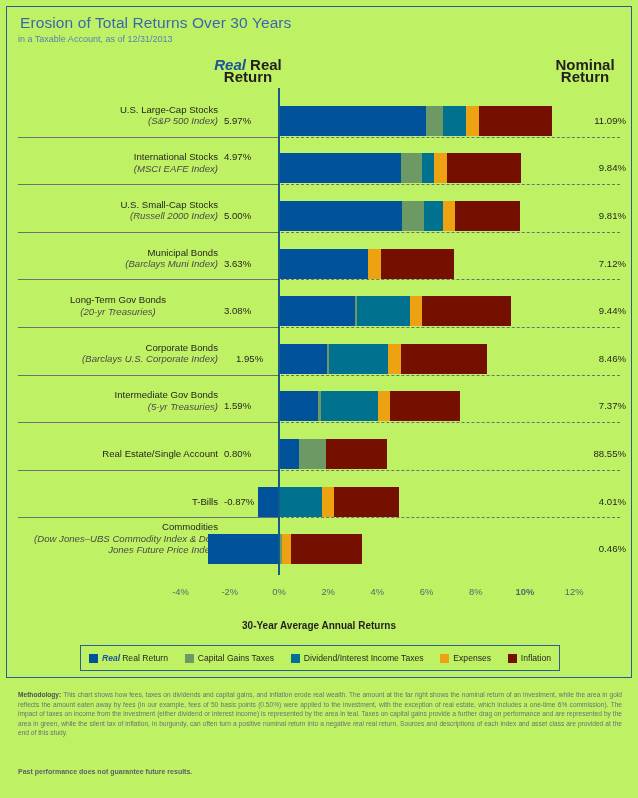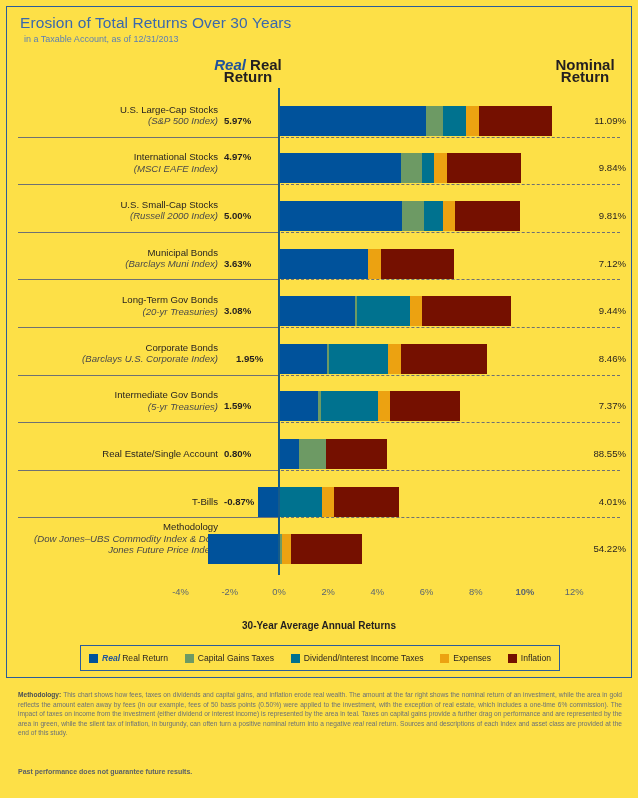--- a/index.html
+++ b/index.html
@@ -1,31 +1,31 @@
 <!DOCTYPE html>
 <html><head>
 <meta charset="utf-8">
 <style>
   html,body{margin:0;padding:0;background:#fff;}
   body{font-family:"Liberation Sans",sans-serif;}
-  #page{position:relative;width:638px;height:798px;background:#fde047;box-sizing:border-box;overflow:hidden;}
+  #page{position:relative;width:638px;height:798px;background:#bef264;box-sizing:border-box;overflow:hidden;}
   .frame{position:absolute;left:6px;top:6px;width:626px;height:672px;border:1px solid #2a5c9a;box-sizing:border-box;}
   .title{position:absolute;left:20px;top:14px;font-size:15.5px;color:#3a68ad;letter-spacing:.1px;}
-  .subtitle{position:absolute;left:24px;top:34px;font-size:9px;color:#5b7fb5;}
+  .subtitle{position:absolute;left:18px;top:34px;font-size:9px;color:#5b7fb5;}
 
   .colhead{position:absolute;font-size:15px;font-weight:bold;color:#231f20;text-align:center;line-height:12px;}
   .colhead .ital{color:#20539b;font-style:italic;font-weight:bold;}
 
   .rows{position:absolute;left:0;top:0;width:638px;height:672px;}
   .divider{position:absolute;height:0;border-top:1px solid #6e7173;width:258px;left:18px;}
   .divider-dash{position:absolute;height:0;border-top:1px dashed #6e7173;left:276px;width:344px;}
 
   .rlabel{position:absolute;left:18px;width:200px;text-align:right;font-size:9.6px;color:#231f20;line-height:11.4px;}
   .rlabel .idx{font-style:italic;color:#4a4a4a;}
-  .rreal{position:absolute;left:224px;width:48px;text-align:left;font-size:9.6px;color:#231f20;font-weight:bold;}
+  .rreal{position:absolute;left:224px;width:48px;text-align:left;font-size:9.6px;color:#231f20;}
   .rnom{position:absolute;left:566px;width:60px;text-align:right;font-size:9.6px;color:#231f20;}
 
   .plot{position:absolute;left:0;top:0;width:638px;height:672px;pointer-events:none;}
   .bar{position:absolute;height:30px;}
   .seg{position:absolute;top:0;height:30px;}
   .zeroline{position:absolute;width:1.6px;background:#155b8a;}
 
   .ticks{position:absolute;left:0;top:586px;width:638px;height:16px;}
   .tick{position:absolute;font-size:9.4px;color:#5b6670;text-align:center;width:40px;}
   .axistitle{position:absolute;left:0;top:620px;width:638px;text-align:center;font-size:10px;font-weight:bold;color:#231f20;}
@@ -87,21 +87,21 @@
       <div class="divider" style="top: 231.8px;"></div>
       <div class="divider-dash" style="top: 231.8px;"></div>
       <div class="rlabel" style="top: 246.6px;">
         <div>Municipal Bonds</div>
         <div class="idx">(Barclays Muni Index)</div>
       </div>
       <div class="rreal" style="top: 257.6px;">3.63%</div>
       <div class="rnom" style="top: 257.6px;">7.12%</div>
       <div class="divider" style="top: 279.4px;"></div>
       <div class="divider-dash" style="top: 279.4px;"></div>
-      <div class="rlabel" style="top: 294.2px;">
+      <div class="rlabel" style="top: 294.2px; text-align: center;">
         <div>Long-Term Gov Bonds</div>
         <div class="idx">(20-yr Treasuries)</div>
       </div>
       <div class="rreal" style="top: 305.2px;">3.08%</div>
       <div class="rnom" style="top: 305.2px;">9.44%</div>
       <div class="divider" style="top: 327px;"></div>
       <div class="divider-dash" style="top: 327px;"></div>
       <div class="rlabel" style="top: 341.8px;">
         <div>Corporate Bonds</div>
         <div class="idx">(Barclays U.S. Corporate Index)</div>
@@ -126,25 +126,25 @@
       <div class="divider" style="top: 469.8px;"></div>
       <div class="divider-dash" style="top: 469.8px;"></div>
       <div class="rlabel" style="top: 495.6px;">
         <div>T-Bills</div>
       </div>
       <div class="rreal" style="top: 495.6px;">-0.87%</div>
       <div class="rnom" style="top: 495.6px;">4.01%</div>
       <div class="divider" style="top: 517.4px;"></div>
       <div class="divider-dash" style="top: 517.4px;"></div>
       <div class="rlabel" style="top: 521.2px;">
-        <div>Methodology</div>
+        <div>Commodities</div>
         <div class="idx">(Dow Jones–UBS Commodity Index &amp; Dow Jones Future Price Index)</div>
       </div>
       <div class="rreal" style="top: 543.2px;">-2.90%</div>
-      <div class="rnom" style="top: 543.2px;">54.22%</div>
+      <div class="rnom" style="top: 543.2px;">0.46%</div>
     </div>
   <div class="plot" id="plot-layer">
       <div class="bar" style="top: 105.8px; left: 0px; width: 638px;">
         <div class="seg" style="left: 279px; width: 146.862px; background: rgb(0, 82, 155);"></div>
         <div class="seg" style="left: 425.862px; width: 17.22px; background: rgb(109, 154, 100);"></div>
         <div class="seg" style="left: 443.082px; width: 23.37px; background: rgb(0, 114, 143);"></div>
         <div class="seg" style="left: 466.452px; width: 12.3px; background: rgb(236, 162, 17);"></div>
         <div class="seg" style="left: 478.752px; width: 73.062px; background: rgb(117, 16, 0);"></div>
       </div>
       <div class="bar" style="top: 153.4px; left: 0px; width: 638px;">

